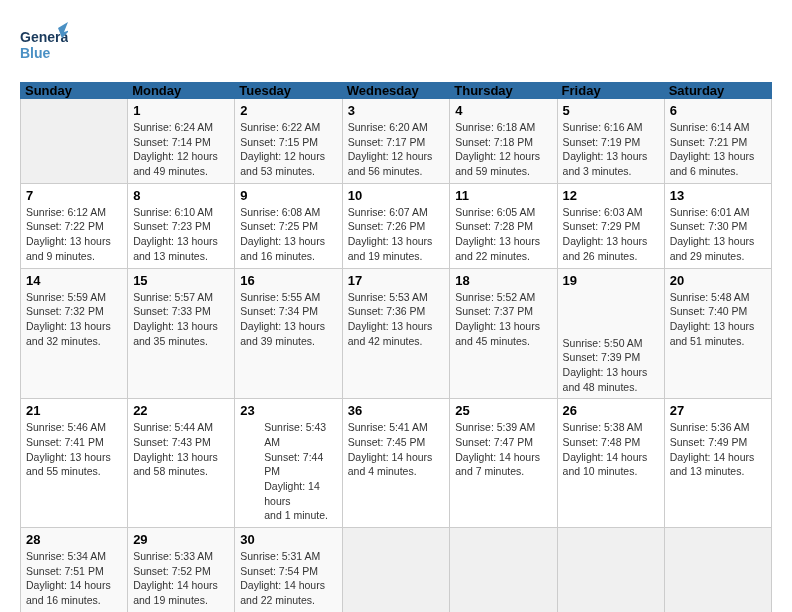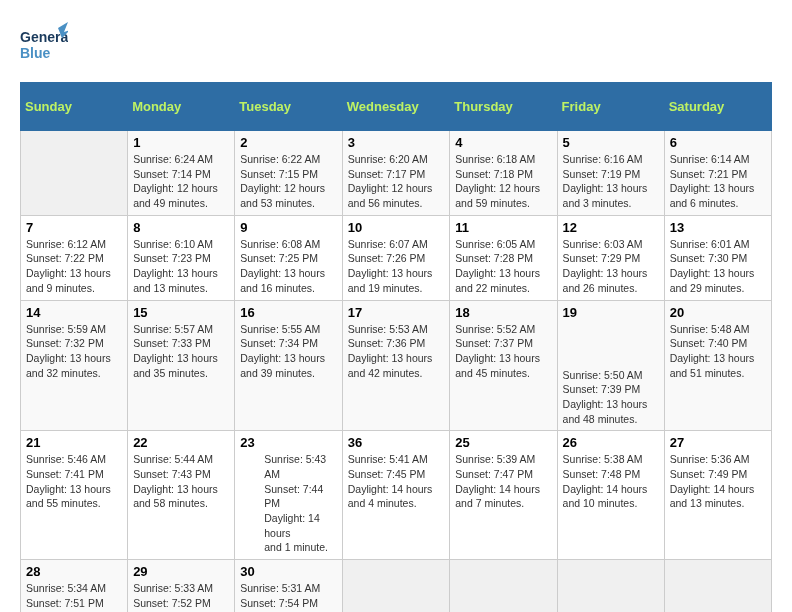--- a/index.html
+++ b/index.html
@@ -29,22 +29,22 @@
       font-weight: normal;
       color: #333;
     }
     table {
       width: 100%;
       border-collapse: collapse;
       font-size: 11px;
     }
     thead tr th {
       background-color: #2e6da4;
-      color: #bef264;
-      padding: 16px 4px;
+      color: #000000;
+      padding: 0 4px;
       text-align: left;
       font-size: 13px;
       font-weight: bold;
       border: 1px solid #2e6da4;
     }
     tbody tr td {
       border: 1px solid #ccc;
       padding: 4px 5px;
       vertical-align: top;
       width: 108px;

